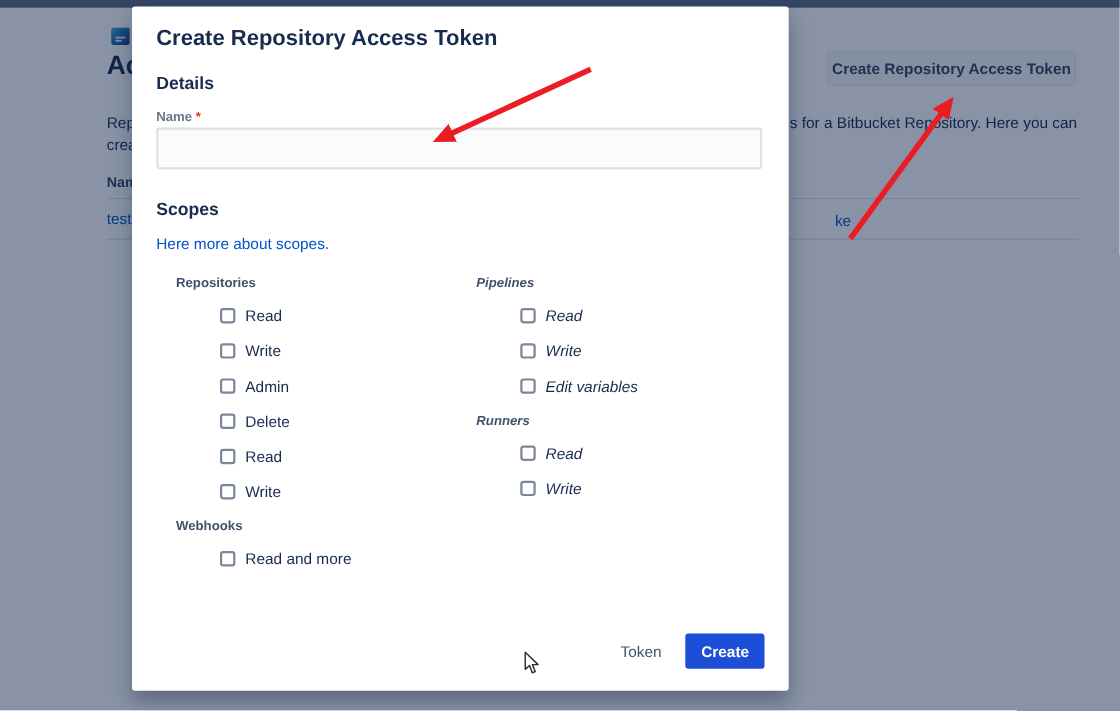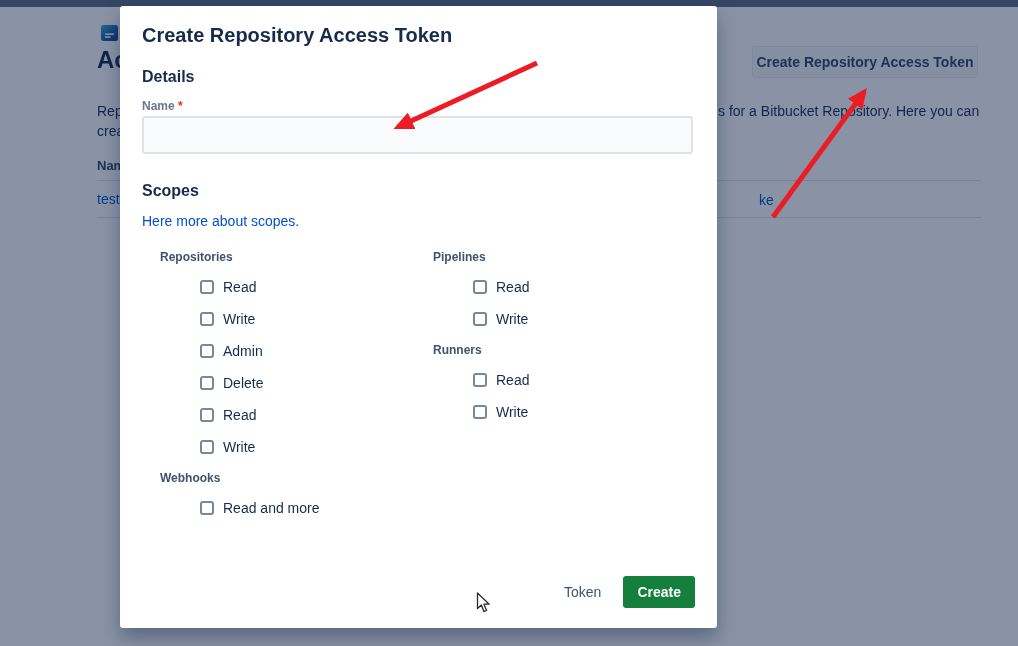--- a/index.html
+++ b/index.html
@@ -50,40 +50,40 @@
   .m-input {
     position:absolute; left:22px; top:110px; width:551px; height:38px;
     background:#FAFBFC; border:2px solid #DFE1E6; border-radius:3px;
     font-size:14px; color:#172B4D; padding:0 8px; outline:none;
     font-family:"Liberation Sans", sans-serif;
   }
   .m-link { position:absolute; left:22px; top:207px; font-size:14px; color:#0052CC; text-decoration:none; cursor:pointer; }
 
   .scope-col { position:absolute; top:244px; width:250px; }
   .col-left  { left:40px; }
-  .col-right { left:313px; }
+  .col-right { left:313px;font-style:italic; }
   .group-label { font-size:12px; font-weight:600; color:#42526E; margin:14px 0 15px 0; }
   .scope-col .group-label:first-child { margin-top:0; }
   .cb-row { display:flex; align-items:center; gap:9px; height:15px; margin:0 0 17px 4px; cursor:pointer;padding-left:36px; }
   .cb-box {
     width:14px; height:14px; flex:0 0 14px;
     border:2px solid #7A869A; border-radius:3px; background:#ffffff;
   }
   .cb-label { font-size:14px; color:#172B4D; white-space:nowrap; }
 
   .m-footer {
     position:absolute; right:22px; bottom:20px;
     display:flex; align-items:center; gap:18px;
   }
   .btn-cancel {
     background:none; border:none; font-size:14px; font-weight:500; color:#42526E;
     cursor:pointer; font-family:"Liberation Sans", sans-serif; padding:6px 4px;
   }
   .btn-create {
-    background:#15803d; border:none; border-radius:3px; height:32px; padding:0 14px;
+    background:#1d4ed8; border:none; border-radius:3px; height:32px; padding:0 14px;
     font-size:14px; font-weight:700; color:#ffffff; cursor:pointer;
     font-family:"Liberation Sans", sans-serif;
   }
 
   
   .annotations { position:absolute; inset:0; z-index:20; pointer-events:none; }
   .cursor { position:absolute; left:476px; top:592px; z-index:30; pointer-events:none; }
 </style>
 </head>
 <body>
@@ -173,20 +173,24 @@
   <div class="scope-col col-right">
     <div class="group-label">Pipelines</div>
     <div class="cb-row">
       <span class="cb-box"></span>
       <span class="cb-label">Read</span>
     </div>
     <div class="cb-row">
       <span class="cb-box"></span>
       <span class="cb-label">Write</span>
     </div>
+    <div class="cb-row">
+      <span class="cb-box"></span>
+      <span class="cb-label">Edit variables</span>
+    </div>
 
     <div class="group-label">Runners</div>
     <div class="cb-row">
       <span class="cb-box"></span>
       <span class="cb-label">Read</span>
     </div>
     <div class="cb-row">
       <span class="cb-box"></span>
       <span class="cb-label">Write</span>
     </div>

